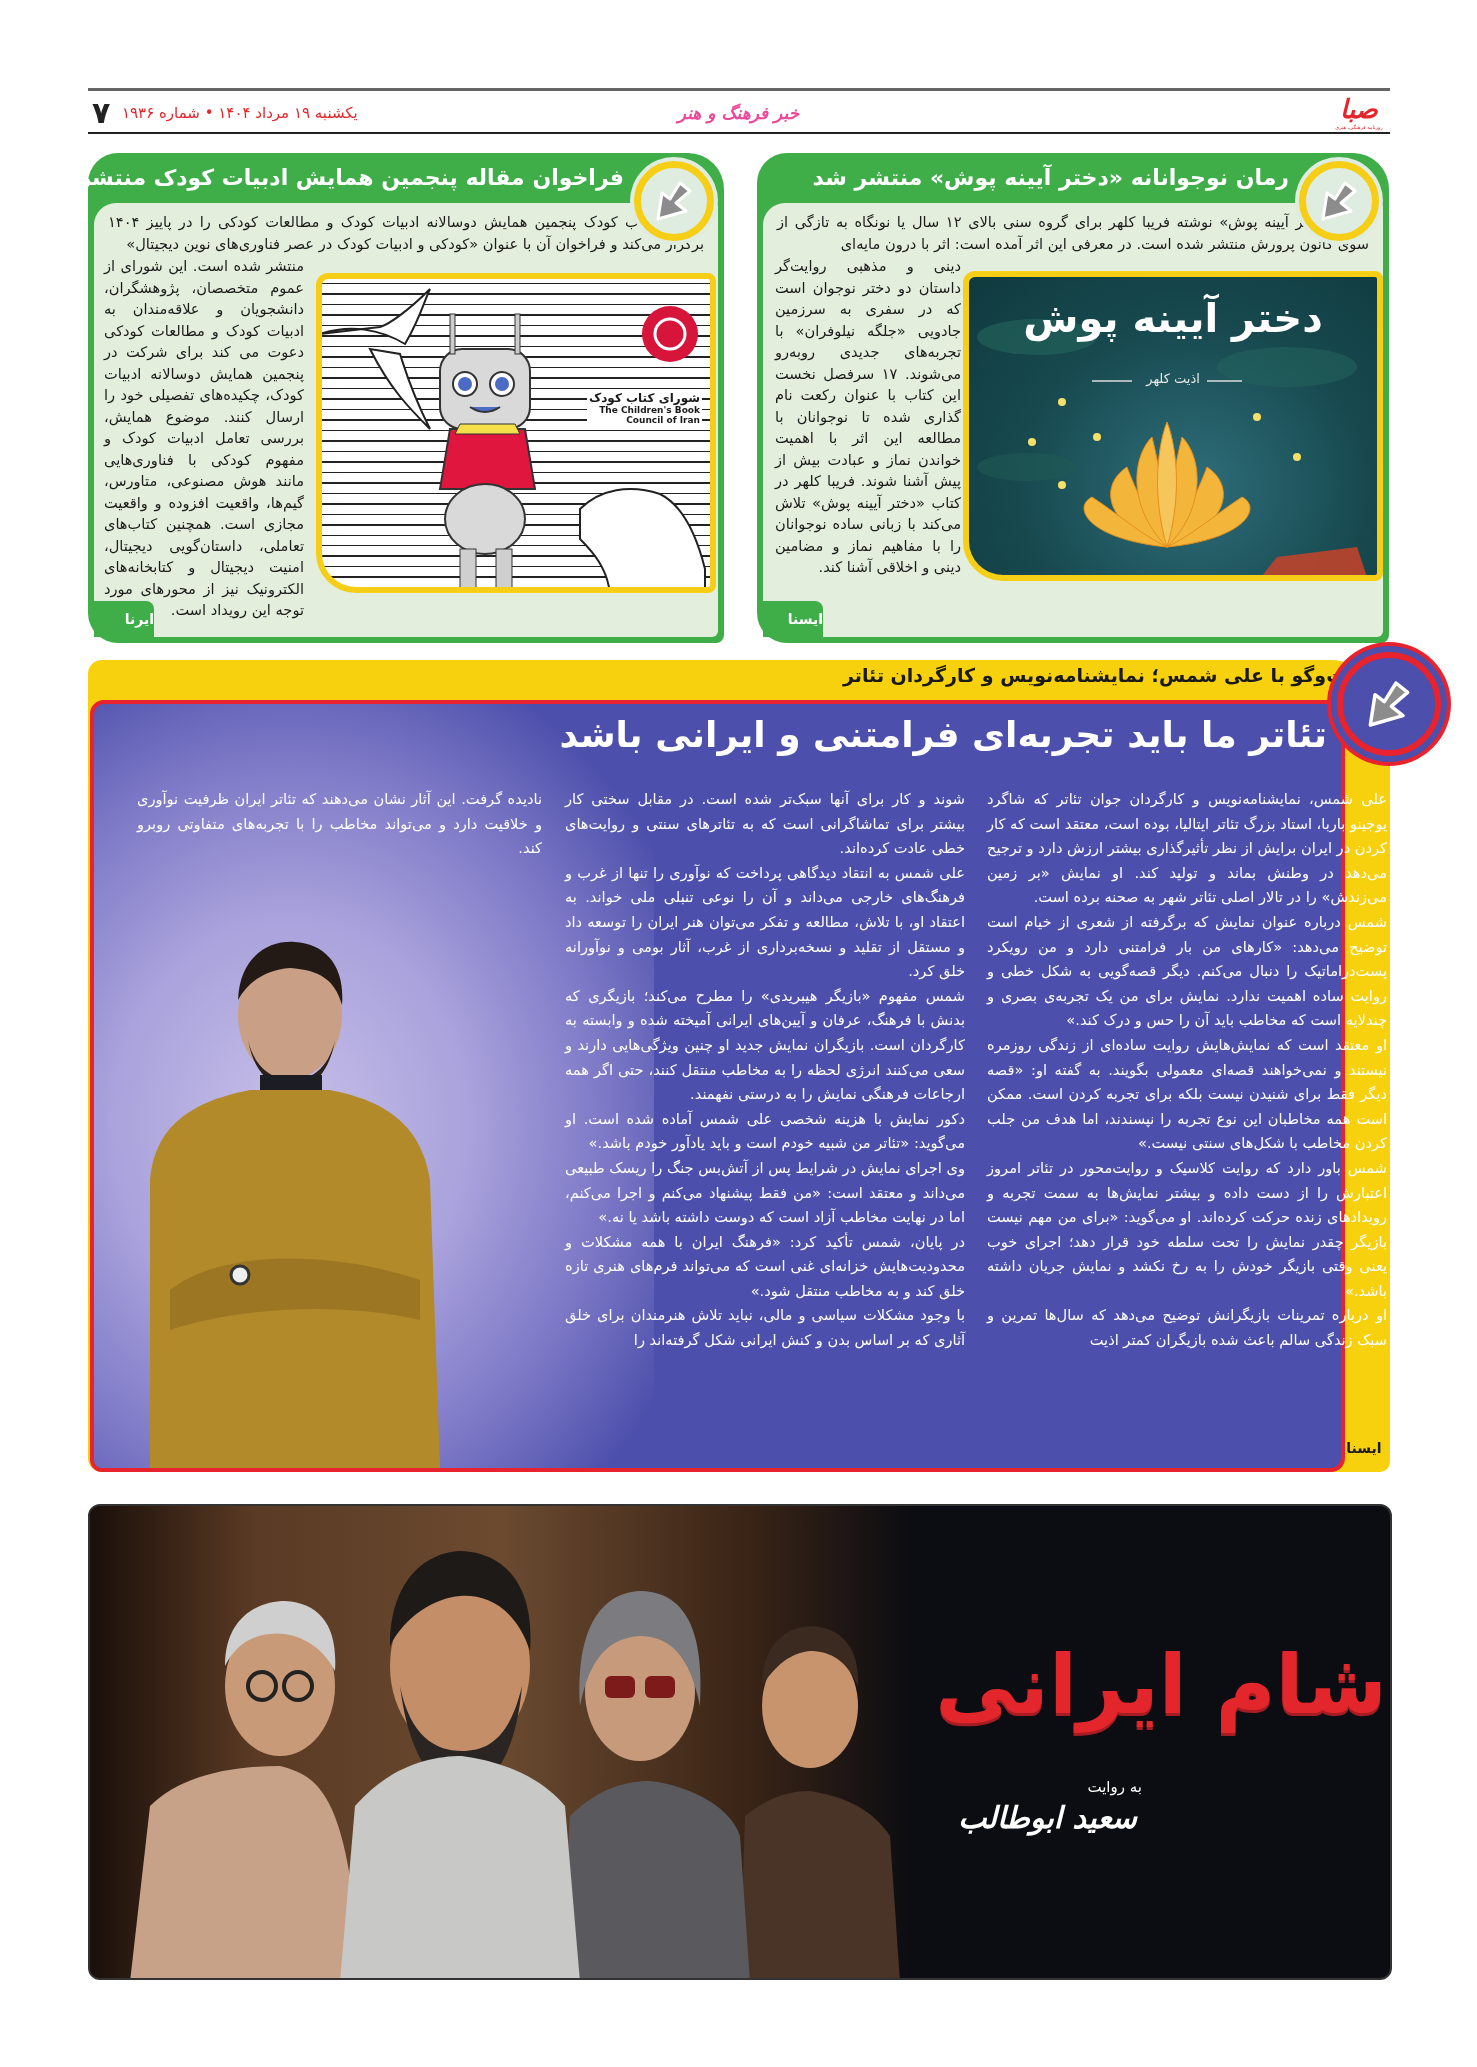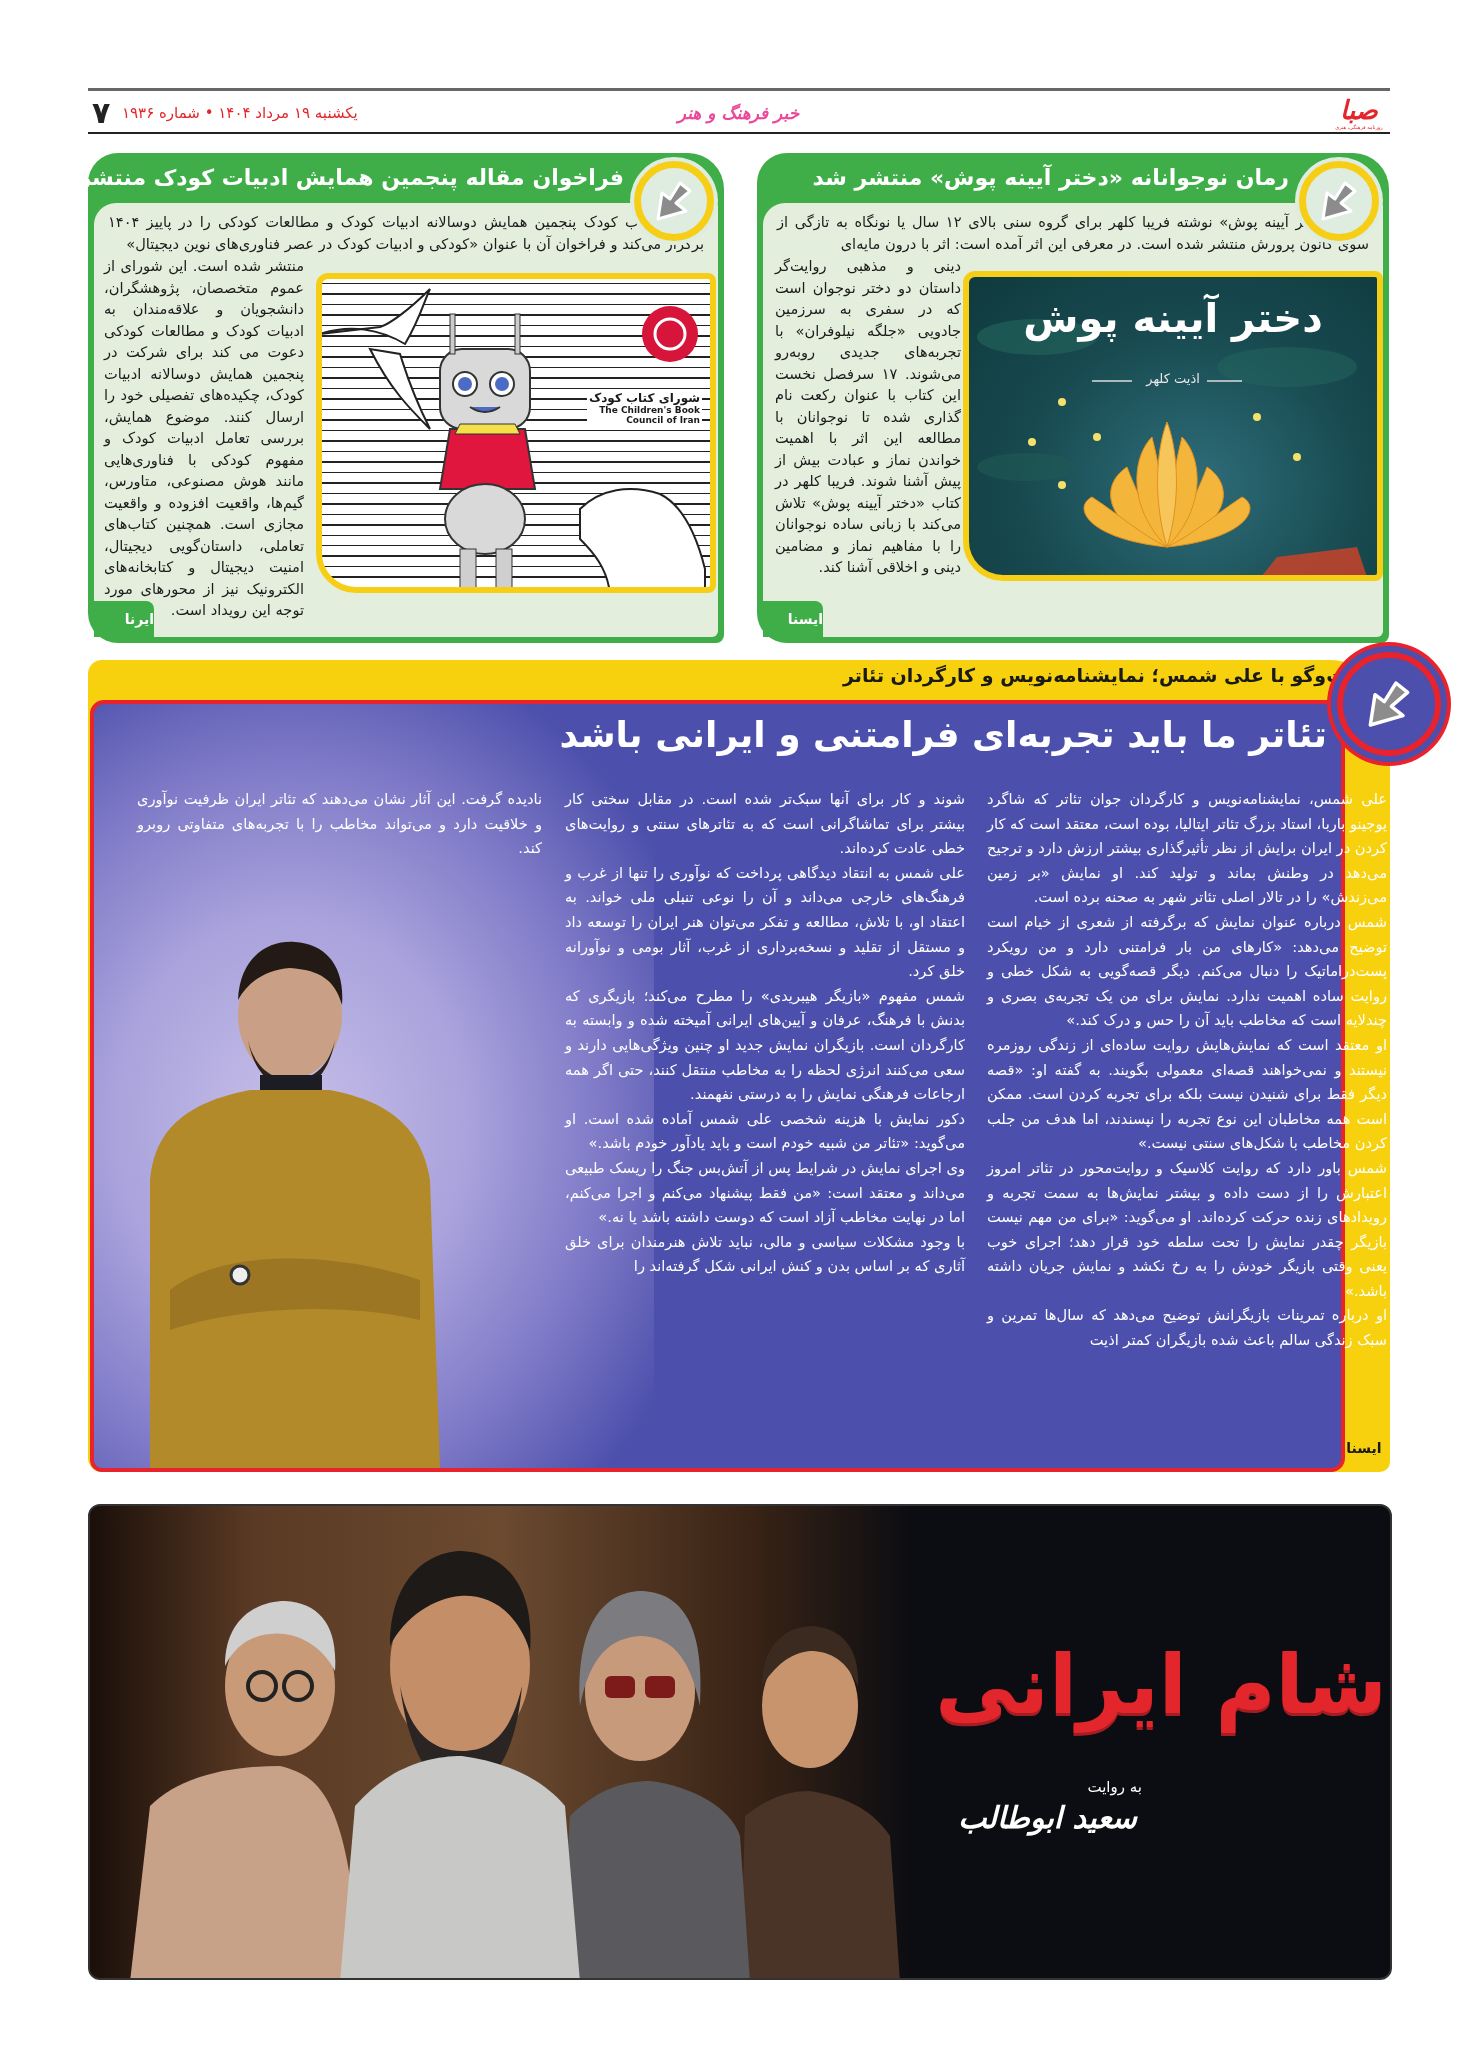--- a/index.html
+++ b/index.html
@@ -3,21 +3,21 @@
 <meta charset="utf-8">
 <style>
   * { box-sizing: border-box; margin: 0; padding: 0; }
   html, body { width: 1477px; height: 2067px; background: #ffffff; overflow: hidden; }
   body { position: relative; font-family: "DejaVu Sans", sans-serif; color: #1a1a1a; direction: rtl; }
 
   
   .rule-top { position: absolute; left: 88px; top: 88px; width: 1302px; height: 3px; background: #666; }
   .rule-bottom { position: absolute; left: 88px; top: 132px; width: 1302px; height: 2px; background: #222; }
   .logo { position: absolute; right: 88px; top: 96px; width: 60px; height: 34px; }
-  .logo-text { font-family: Liberation Sans, sans-serif; font-weight: bold; font-size: 26px; color: #e3262b; line-height: 28px; text-align: center; display:block; font-style: italic; }
+  .logo-text { font-family: Liberation Serif, serif; font-weight: bold; font-size: 26px; color: #e3262b; line-height: 28px; text-align: center; display:block; font-style: italic; }
   .logo-sub { display:block; font-size: 5px; color:#e3262b; text-align:center; line-height: 6px; }
   .section-name { position: absolute; left: 0; right: 0; top: 103px; text-align: center; color: #ec4899; font-weight: bold; font-size: 17px; font-style: italic; }
   .issue-info { position: absolute; left: 122px; top: 104px; font-size: 15px; color: #e3262b; direction: rtl; }
   .page-no { position: absolute; left: 92px; top: 98px; font-size: 30px; font-weight: bold; color: #222; line-height: 30px; }
 
   
   .gbox { position: absolute; top: 153px; height: 490px; background: #3fae49; border-radius: 30px 36px 8px 30px; }
   .gbox.right { left: 757px; width: 632px; }
   .gbox.left { left: 88px; width: 636px; }
   .gbox .gtitle { position: absolute; right: 100px; top: 12px; color: #fff; font-weight: bold; font-size: 22px; white-space: nowrap; }
@@ -186,20 +186,21 @@
   <p>او معتقد است که نمایش‌هایش روایت ساده‌ای از زندگی روزمره نیستند و نمی‌خواهند قصه‌ای معمولی بگویند. به گفته او: «قصه دیگر فقط برای شنیدن نیست بلکه برای تجربه کردن است. ممکن است همه مخاطبان این نوع تجربه را نپسندند، اما هدف من جلب کردن مخاطب با شکل‌های سنتی نیست.»</p>
   <p>شمس باور دارد که روایت کلاسیک و روایت‌محور در تئاتر امروز اعتبارش را از دست داده و بیشتر نمایش‌ها به سمت تجربه و رویدادهای زنده حرکت کرده‌اند. او می‌گوید: «برای من مهم نیست بازیگر چقدر نمایش را تحت سلطه خود قرار دهد؛ اجرای خوب یعنی وقتی بازیگر خودش را به رخ نکشد و نمایش جریان داشته باشد.»</p>
   <p>او درباره تمرینات بازیگرانش توضیح می‌دهد که سال‌ها تمرین و سبک زندگی سالم باعث شده بازیگران کمتر اذیت</p>
 </div>
 <div class="tcol c2">
   <p>شوند و کار برای آنها سبک‌تر شده است. در مقابل سختی کار بیشتر برای تماشاگرانی است که به تئاترهای سنتی و روایت‌های خطی عادت کرده‌اند.</p>
   <p>علی شمس به انتقاد دیدگاهی پرداخت که نوآوری را تنها از غرب و فرهنگ‌های خارجی می‌داند و آن را نوعی تنبلی ملی خواند. به اعتقاد او، با تلاش، مطالعه و تفکر می‌توان هنر ایران را توسعه داد و مستقل از تقلید و نسخه‌برداری از غرب، آثار بومی و نوآورانه خلق کرد.</p>
   <p>شمس مفهوم «بازیگر هیبریدی» را مطرح می‌کند؛ بازیگری که بدنش با فرهنگ، عرفان و آیین‌های ایرانی آمیخته شده و وابسته به کارگردان است. بازیگران نمایش جدید او چنین ویژگی‌هایی دارند و سعی می‌کنند انرژی لحظه را به مخاطب منتقل کنند، حتی اگر همه ارجاعات فرهنگی نمایش را به درستی نفهمند.</p>
   <p>دکور نمایش با هزینه شخصی علی شمس آماده شده است. او می‌گوید: «تئاتر من شبیه خودم است و باید یادآور خودم باشد.»</p>
   <p>وی اجرای نمایش در شرایط پس از آتش‌بس جنگ را ریسک طبیعی می‌داند و معتقد است: «من فقط پیشنهاد می‌کنم و اجرا می‌کنم، اما در نهایت مخاطب آزاد است که دوست داشته باشد یا نه.»</p>
+  <p>در پایان، شمس تأکید کرد: «فرهنگ ایران با همه مشکلات و محدودیت‌هایش خزانه‌ای غنی است که می‌تواند فرم‌های هنری تازه خلق کند و به مخاطب منتقل شود.»</p>
   <p>با وجود مشکلات سیاسی و مالی، نباید تلاش هنرمندان برای خلق آثاری که بر اساس بدن و کنش ایرانی شکل گرفته‌اند را</p>
 </div>
 <div class="tcol c3">
   <p>نادیده گرفت. این آثار نشان می‌دهند که تئاتر ایران ظرفیت نوآوری و خلاقیت دارد و می‌تواند مخاطب را با تجربه‌های متفاوتی روبرو کند.</p>
 </div>
 <div class="tsource">ایسنا</div>
 
 <div class="ad">
   <div class="warm"></div>
   <svg width="820" height="476" viewBox="0 0 820 476" style="position:absolute; left:0; top:0;">

